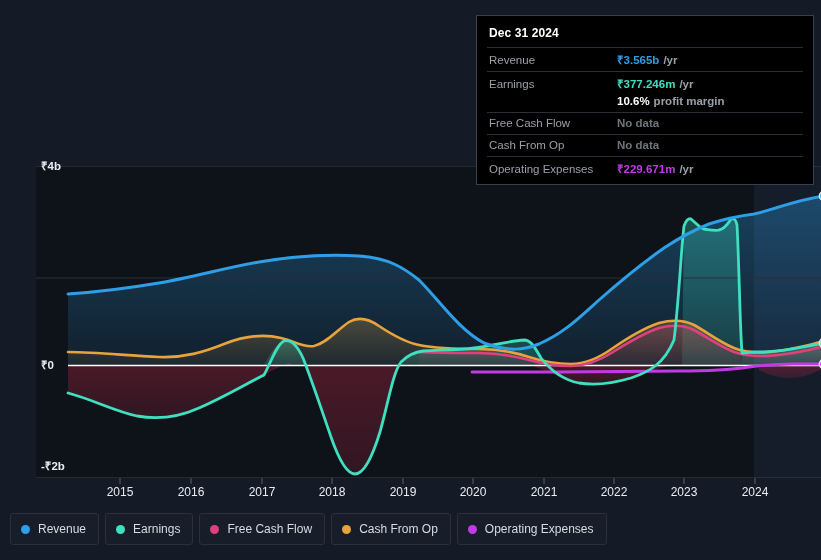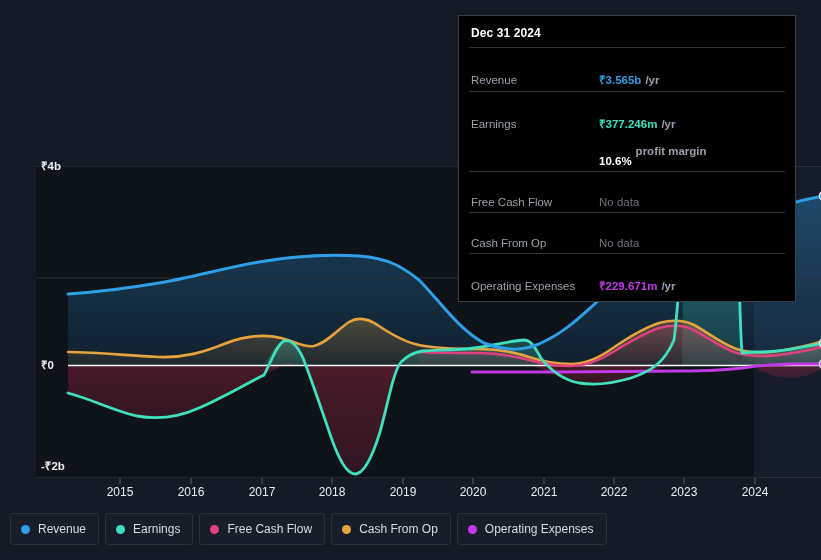--- a/index.html
+++ b/index.html
@@ -19,44 +19,44 @@
     fill:#e9edf2;font-size:11.5px;font-family:"Liberation Sans",sans-serif;
     font-weight:bold;
   }
   .xaxis-label{
     fill:#e9edf2;font-size:12px;font-family:"Liberation Sans",sans-serif;
     text-anchor:middle;
   }
 
   
   .tooltip{
-    position:absolute;left:458px;top:15px;width:338px;
+    position:absolute;left:476px;top:15px;width:338px;
     background:#000000;
     border:1px solid #3a3f4a;
     box-sizing:border-box;
     padding:8px 10px 4px 10px;
     z-index:20;
   }
   .tt-title{
     color:#ffffff;font-size:12px;font-weight:bold;
     padding:2px 2px 7px 2px;letter-spacing:.1px;
   }
   .tt-row{
     display:flex;align-items:baseline;
     border-top:1px solid #2c2f36;
     padding:4px 2px 4px 2px;
     font-size:11.5px;
     min-height:13px;
   }
   .tt-label{
     color:#9aa0aa;width:128px;flex:0 0 128px;white-space:nowrap;
   }
-  .tt-val{font-weight:bold;white-space:nowrap;margin-top:20px;}
+  .tt-val{font-weight:bold;white-space:nowrap;}
   .tt-unit{color:#9aa0aa;font-weight:bold;margin-left:4px;}
-  .tt-nodata{color:#6f747d;font-weight:normal;}
+  .tt-nodata{color:#6f747d;font-weight:bold;}
   .tt-sub .tt-label{color:transparent;}
 
   
   .legend{
     position:absolute;left:10px;top:513px;
     display:flex;gap:6px;align-items:center;
   }
   .legend-item{
     display:flex;align-items:center;gap:8px;
     border:1px solid #2b303b;
@@ -314,21 +314,21 @@
       <span class="tt-val" style="color:#2e9fe6">₹3.565b</span>
       <span class="tt-unit">/yr</span>
     </div>
 
     <div class="tt-row">
       <span class="tt-label">Earnings</span>
       <span class="tt-val" style="color:#3ee0c0">₹377.246m</span>
       <span class="tt-unit">/yr</span>
     </div>
 
-    <div class="tt-row tt-sub" style="border-top:none;padding-top:0;align-items:center;">
+    <div class="tt-row tt-sub" style="border-top:none;padding-top:0;">
       <span class="tt-label"></span>
       <span class="tt-val" style="color:#ffffff">10.6%</span>
       <span class="tt-unit">profit margin</span>
     </div>
 
     <div class="tt-row">
       <span class="tt-label">Free Cash Flow</span>
       <span class="tt-val tt-nodata">No data</span>
     </div>
 

